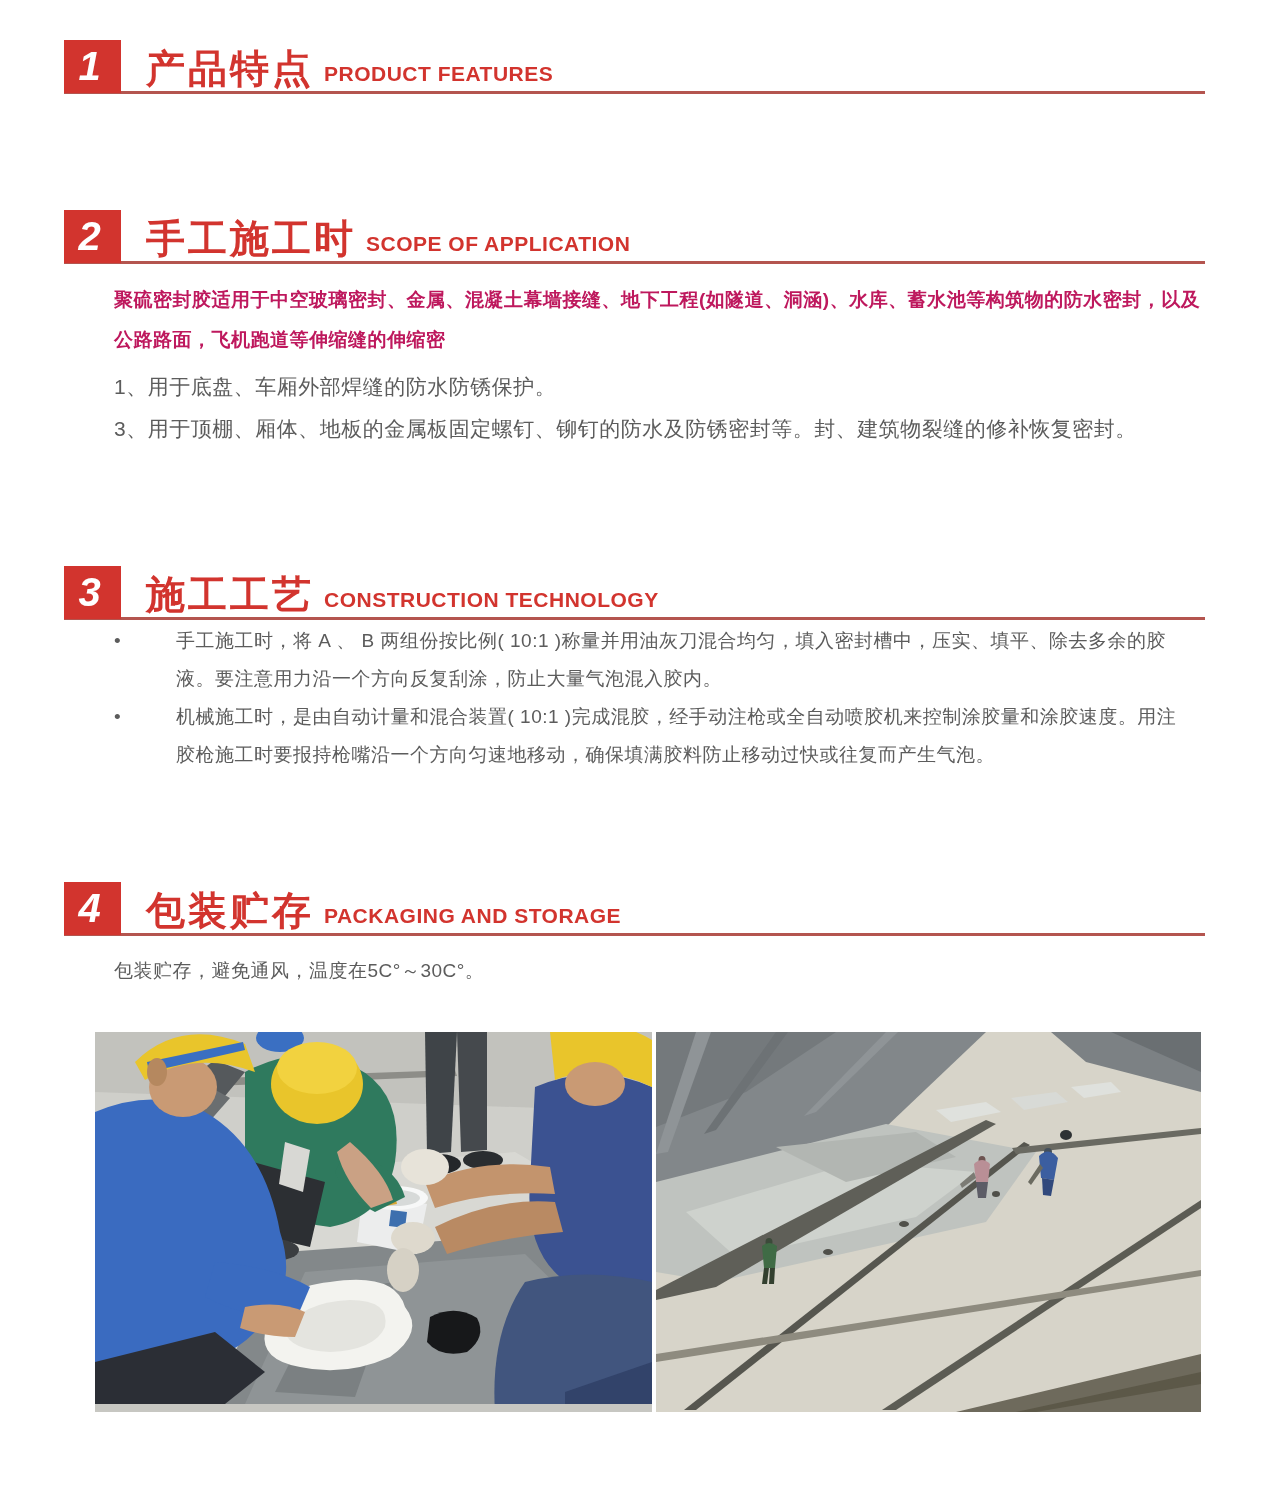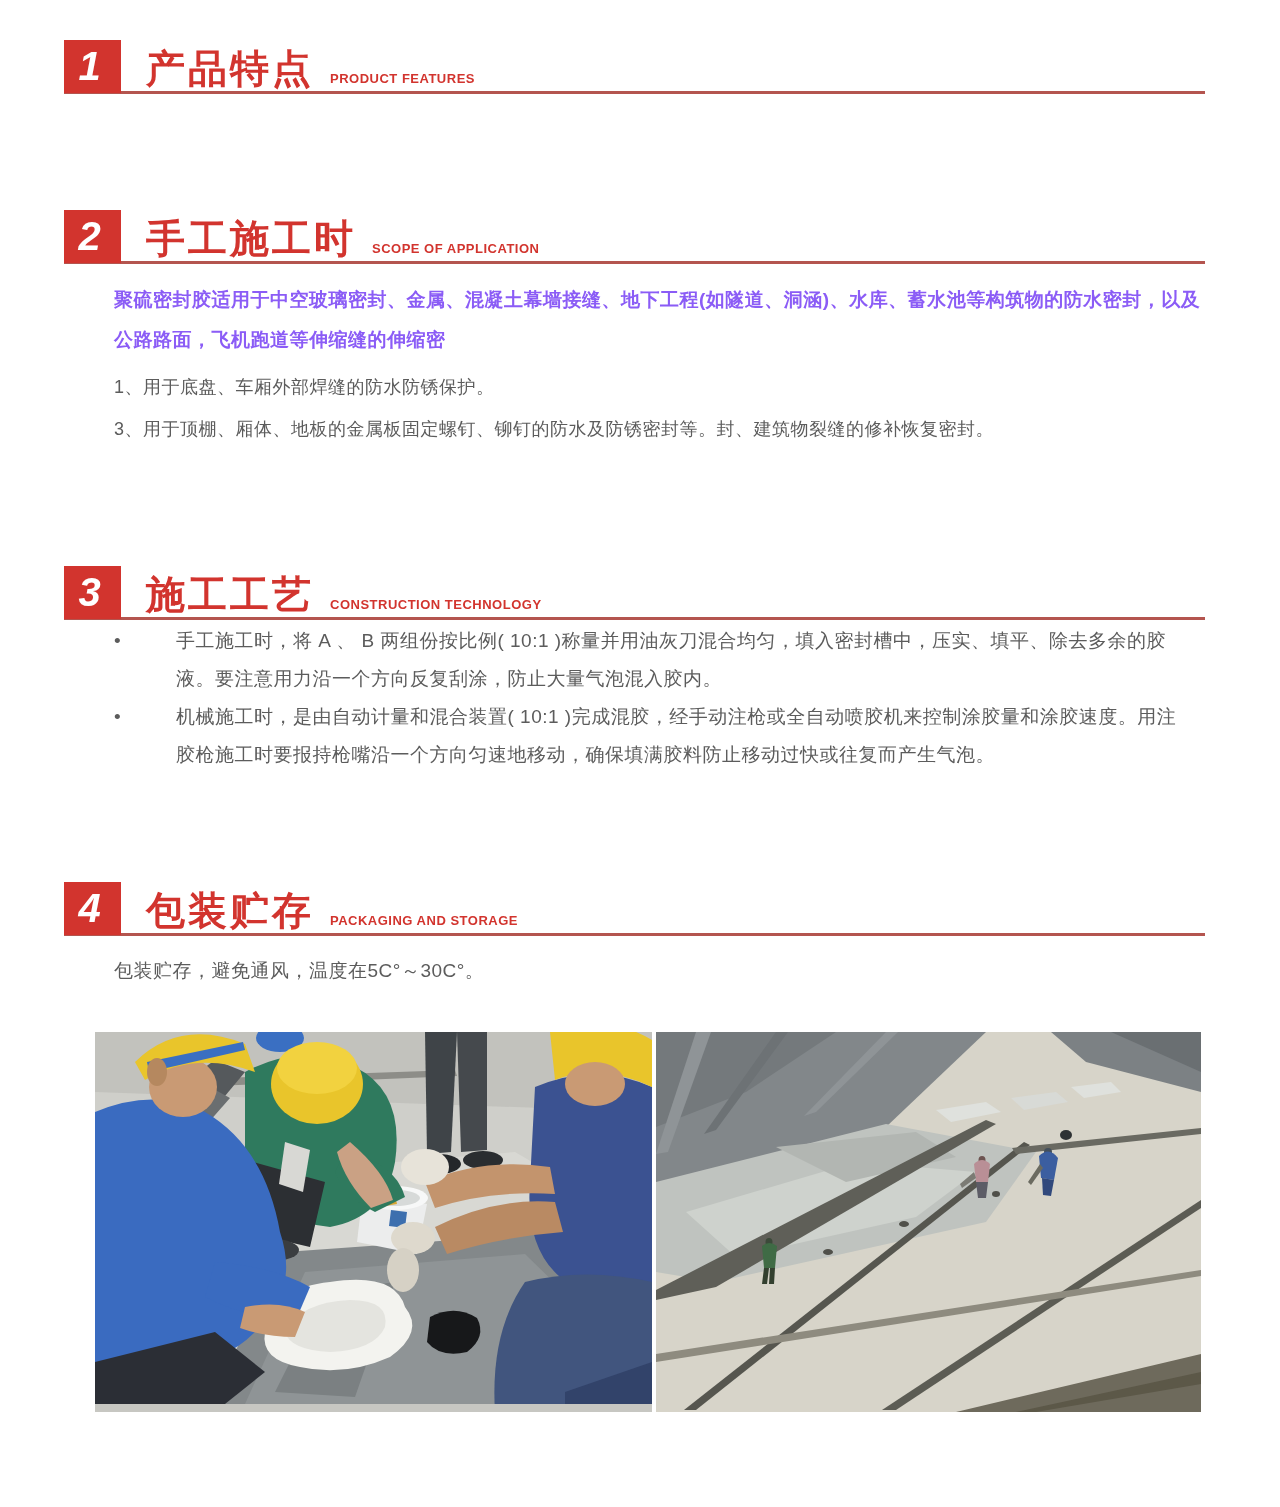--- a/index.html
+++ b/index.html
@@ -48,49 +48,49 @@
   .sec-title {
     font-size: 39px;
     font-weight: bold;
     color: #d2342e;
     margin-left: 25px;
     letter-spacing: 3px;
     line-height: 1.1;
     white-space: nowrap;
   }
   .sec-subtitle {
-    font-size: 13px;
+    font-size: 21px;
     font-weight: bold;
     color: #d2342e;
-    margin-left: 16px;
+    margin-left: 10px;
     padding-bottom: 5px;
     letter-spacing: 0.5px;
     white-space: nowrap;
   }
   
   .section-body {
     padding: 16px 0 0 50px;
     width: 1141px;
   }
   .para {
     font-size: 19px;
     line-height: 38px;
     color: #5c5c5c;
     letter-spacing: 0.5px;
   }
   .lead {
     font-size: 19px;
     line-height: 40px;
     font-weight: bold;
-    color: #8b5cf6;
+    color: #be185d;
     letter-spacing: 0.5px;
     margin-bottom: 12px;
   }
   .num-list .list-item {
-    font-size: 18px;
+    font-size: 21px;
     line-height: 30px;
     color: #5c5c5c;
     margin-bottom: 12px;
     letter-spacing: 0.5px;
   }
   .bullets { padding-top: 2px; }
   .bullet-item {
     display: flex;
     font-size: 19px;
     line-height: 38px;

